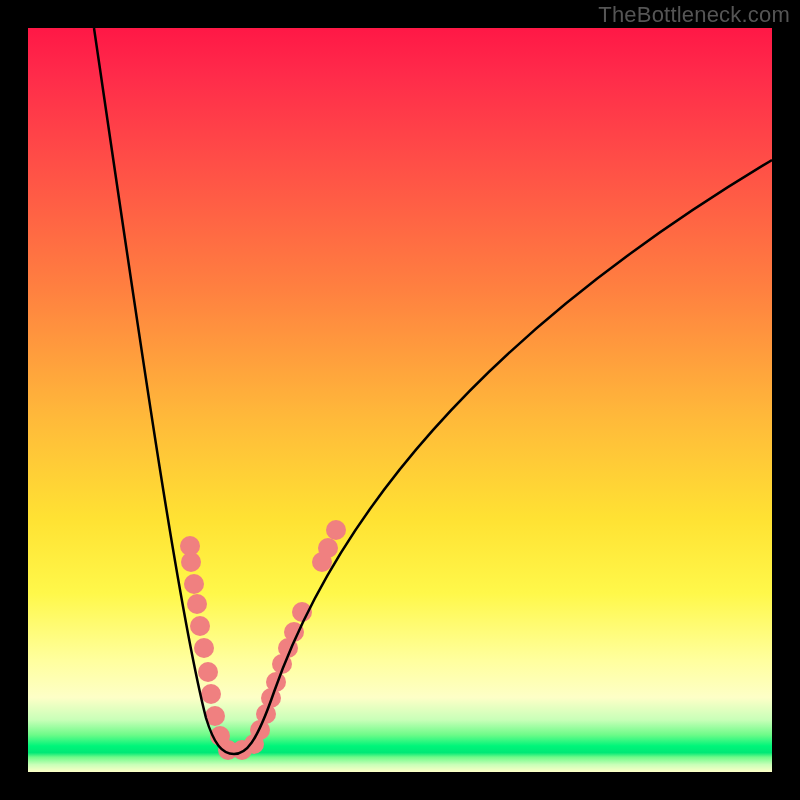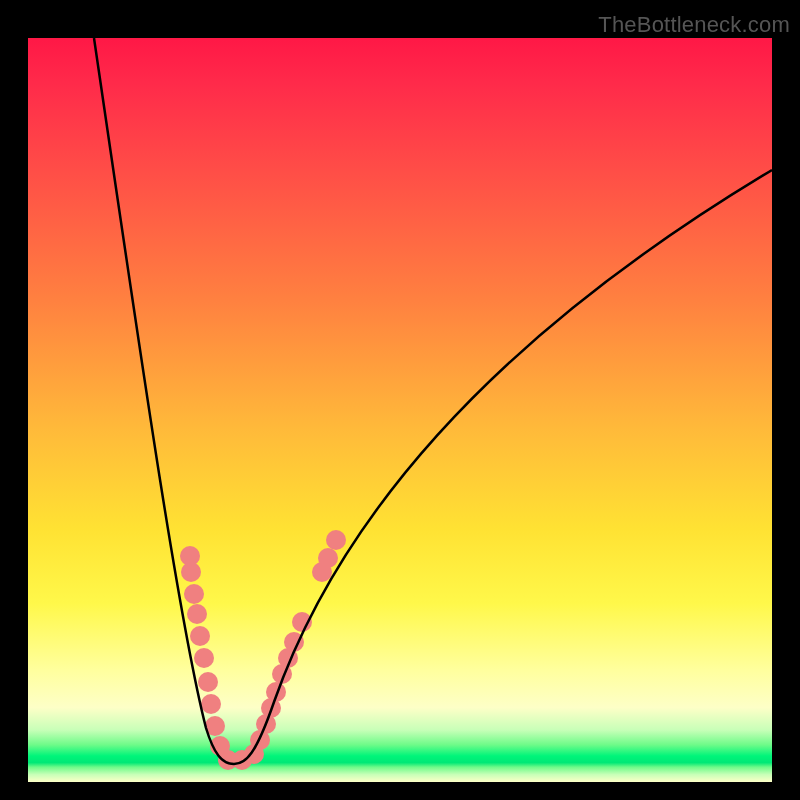--- a/index.html
+++ b/index.html
@@ -11,21 +11,20 @@
     background: #000;
     font-family: Arial, Helvetica, sans-serif;
   }
   .frame {
     position: absolute;
     top: 0;
     left: 0;
     width: 800px;
     height: 604px;
     background: #000;
-    margin-top: 10px;
   }
   .plot-area {
     position: absolute;
     top: 28px;
     left: 28px;
     width: 744px;
     height: 744px;
     
     background: linear-gradient(
       to bottom,

